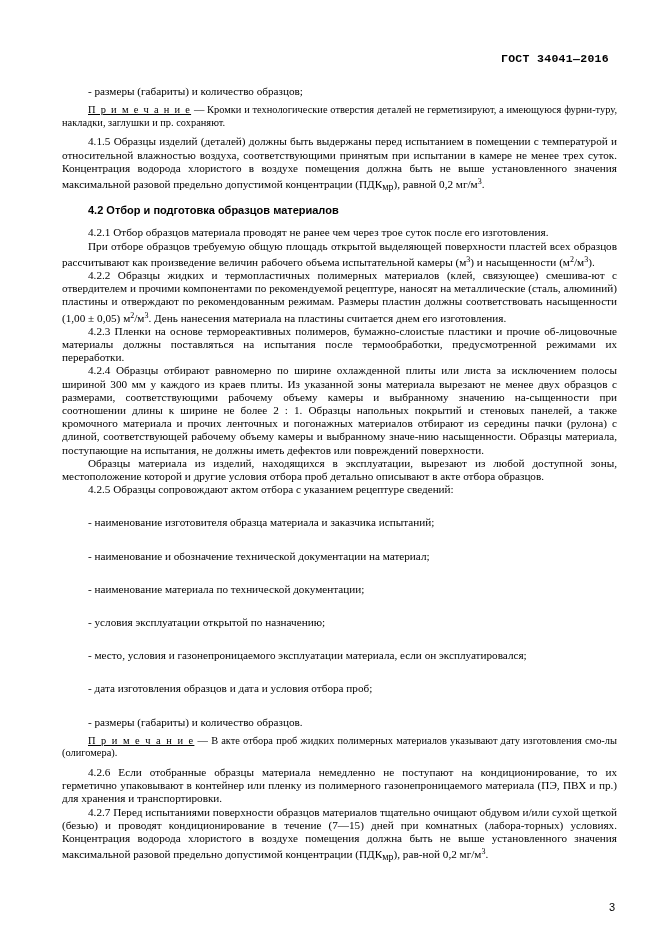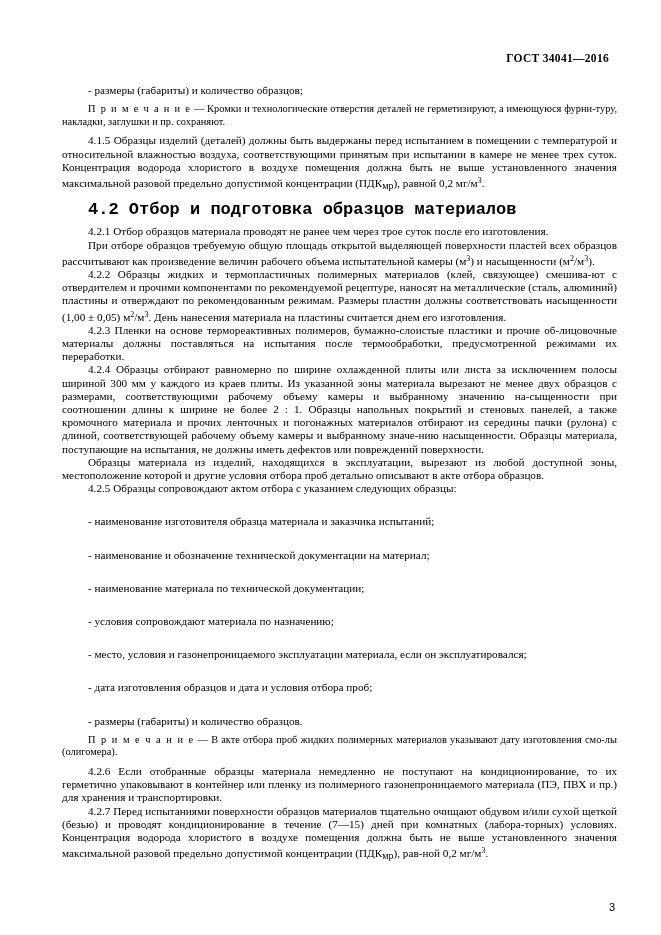--- a/index.html
+++ b/index.html
@@ -16,21 +16,21 @@
   }
   .page {
     position: relative;
     width: 661px;
     height: 935px;
     box-sizing: border-box;
     padding: 52px 44px 30px 62px;
   }
   .header {
     text-align: right;
-    font-family: Liberation Serif, serif;
+    font-family: Liberation Mono, monospace;
     font-weight: bold;
     font-size: 11.5px;
     letter-spacing: 0.3px;
     margin-bottom: 16px;
     padding-right: 8px;
   }
   .body-text {
     font-size: 11.2px;
     line-height: 13.2px;
     text-align: justify;
@@ -47,25 +47,26 @@
     text-indent: 26px;
     margin-top: 20px;
   }
   .note {
     text-indent: 26px;
     font-size: 10.4px;
     line-height: 12.6px;
   }
   .note .lbl {
     letter-spacing: 1.2px;
+    text-decoration: underline;
   }
   .sec-head {
-    font-family: Liberation Mono, monospace;
+    font-family: Liberation Sans, sans-serif;
     font-weight: bold;
-    font-size: 17px;
+    font-size: 11px;
     text-indent: 26px;
     margin-top: 11px;
     margin-bottom: 9px;
   }
   .gap-sm {
     height: 6px;
   }
   sub {
     font-size: 10px;
     vertical-align: -2px;
@@ -105,25 +106,25 @@
     <p class="ind">4.2.1 Отбор образцов материала проводят не ранее чем через трое суток после его изготовления.</p>
     <p class="ind"><span>При отборе образцов требуемую общую площадь открытой выделяющей поверхности пластей всех образцов рассчитывают как произведение величин рабочего объема испытательной камеры (м</span><sup>3</sup><span>) и насыщенности (м</span><sup>2</sup><span>/м</span><sup>3</sup><span>).</span></p>
 
     <p class="ind"><span>4.2.2 Образцы жидких и термопластичных полимерных материалов (клей, связующее) смешива-ют с отвердителем и прочими компонентами по рекомендуемой рецептуре, наносят на металлические (сталь, алюминий) пластины и отверждают по рекомендованным режимам. Размеры пластин должны соответствовать насыщенности (1,00 ± 0,05) м</span><sup>2</sup><span>/м</span><sup>3</sup><span>. День нанесения материала на пластины считается днем его изготовления.</span></p>
 
     <p class="ind">4.2.3 Пленки на основе термореактивных полимеров, бумажно-слоистые пластики и прочие об-лицовочные материалы должны поставляться на испытания после термообработки, предусмотренной режимами их переработки.</p>
 
     <p class="ind">4.2.4 Образцы отбирают равномерно по ширине охлажденной плиты или листа за исключением полосы шириной 300 мм у каждого из краев плиты. Из указанной зоны материала вырезают не менее двух образцов с размерами, соответствующими рабочему объему камеры и выбранному значению на-сыщенности при соотношении длины к ширине не более 2 : 1. Образцы напольных покрытий и стеновых панелей, а также кромочного материала и прочих ленточных и погонажных материалов отбирают из середины пачки (рулона) с длиной, соответствующей рабочему объему камеры и выбранному значе-нию насыщенности. Образцы материала, поступающие на испытания, не должны иметь дефектов или повреждений поверхности.</p>
     <p class="ind">Образцы материала из изделий, находящихся в эксплуатации, вырезают из любой доступной зоны, местоположение которой и другие условия отбора проб детально описывают в акте отбора образцов.</p>
 
-    <p class="ind">4.2.5 Образцы сопровождают актом отбора с указанием следующих образцы:</p>
+    <p class="ind">4.2.5 Образцы сопровождают актом отбора с указанием рецептуре сведений:</p>
     <p class="dash">- наименование изготовителя образца материала и заказчика испытаний;</p>
     <p class="dash">- наименование и обозначение технической документации на материал;</p>
     <p class="dash">- наименование материала по технической документации;</p>
-    <p class="dash">- условия сопровождают материала по назначению;</p>
+    <p class="dash">- условия эксплуатации открытой по назначению;</p>
     <p class="dash">- место, условия и газонепроницаемого эксплуатации материала, если он эксплуатировался;</p>
     <p class="dash">- дата изготовления образцов и дата и условия отбора проб;</p>
     <p class="dash">- размеры (габариты) и количество образцов.</p>
 
     <div class="gap-sm"></div>
     <p class="note"><span class="lbl">П р и м е ч а н и е</span> <span>—  В акте отбора проб жидких полимерных материалов указывают дату изготовления смо-лы (олигомера).</span></p>
     <div class="gap-sm"></div>
 
     <p class="ind">4.2.6 Если отобранные образцы материала немедленно не поступают на кондиционирование, то их герметично упаковывают в контейнер или пленку из полимерного газонепроницаемого материала (ПЭ, ПВХ и пр.) для хранения и транспортировки.</p>
 

